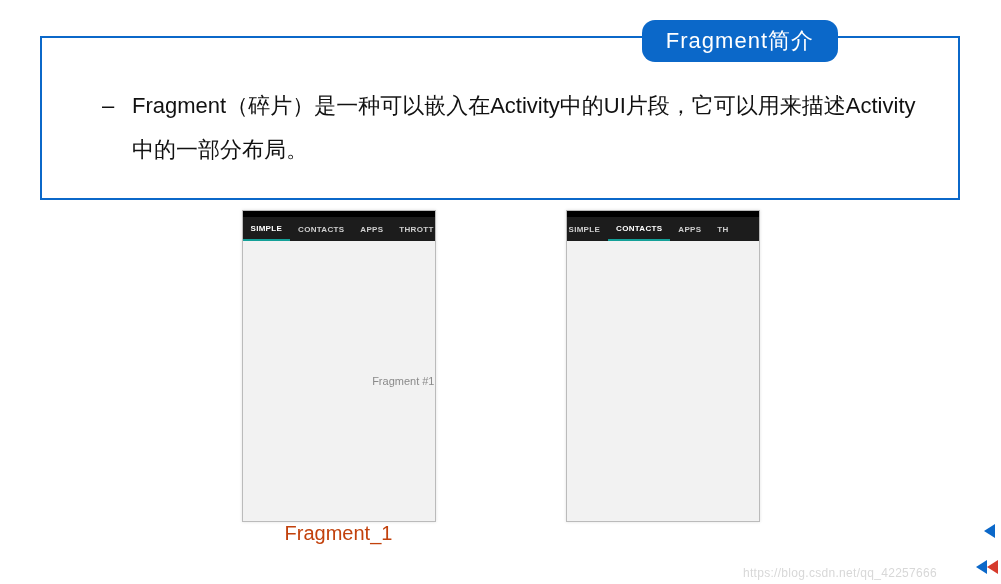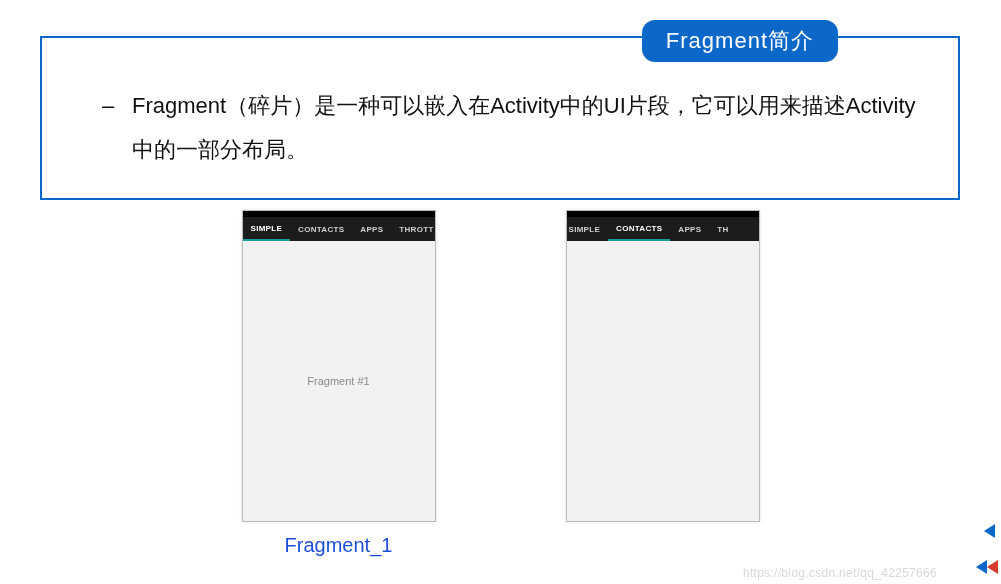--- a/index.html
+++ b/index.html
@@ -99,28 +99,28 @@
     color: #cfcfcf;
   }
   .tab.active {
     color: #ffffff;
     border-bottom: 2px solid #14a098;
   }
   .phone-body {
     flex: 1;
     display: flex;
     align-items: center;
-    justify-content: center;
+    justify-content: flex-end;
     color: #8a8a8a;
     font-size: 11px;
     background: #f2f2f2;
   }
   .caption {
-    margin-top: 12px;
-    color: #1d4ed8;
+    margin-top: 0;
+    color: #c2410c;
     font-size: 20px;
   }
 
   .corner-arrows {
     position: absolute;
     right: 6px;
     bottom: 10px;
     display: flex;
     flex-direction: column;
     gap: 22px;

